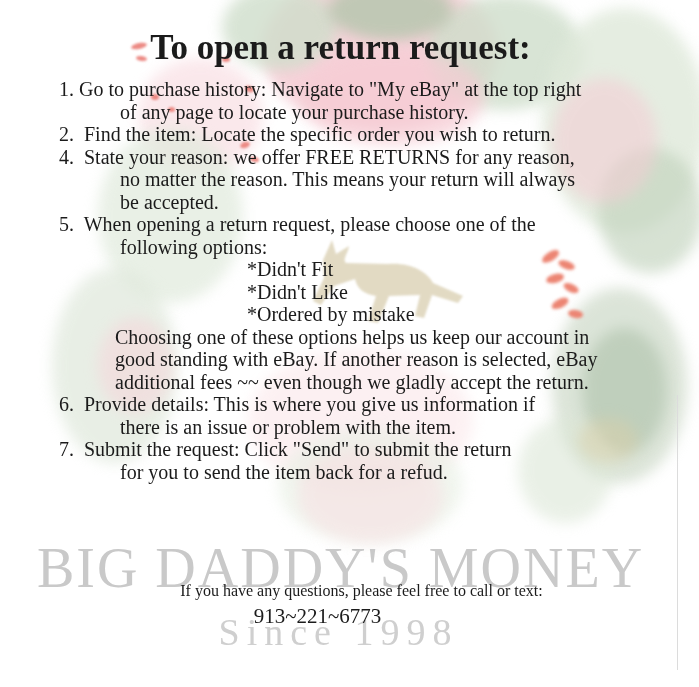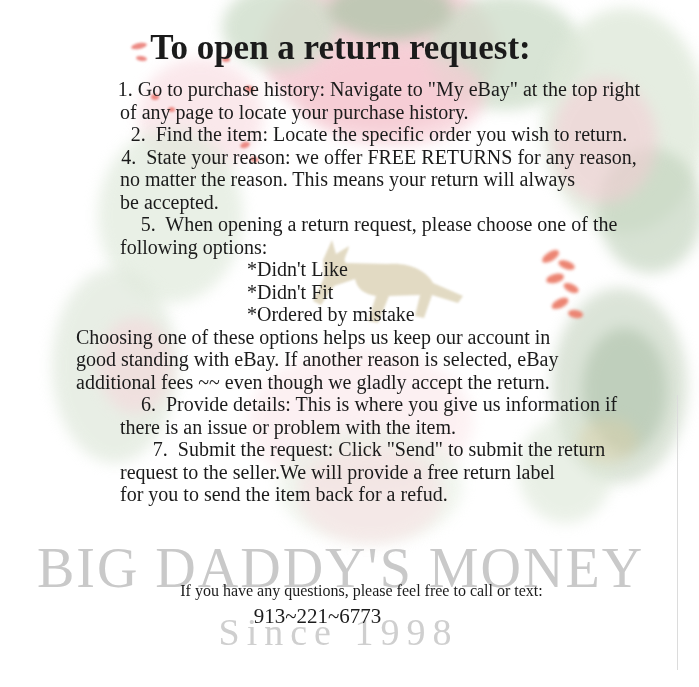--- a/index.html
+++ b/index.html
@@ -54,24 +54,24 @@
   .wm-brand { left:-9px; top:536px; width:699px; text-align:center;
               font-size:56px; letter-spacing:2px; }
   .wm-since { left:-11px; top:610px; width:699px; text-align:center;
               font-size:38px; letter-spacing:7px; color:#cfcfcf; }
   
   .title { position:absolute; z-index:2; left:-9px; top:28px; width:699px; margin:0;
            text-align:center; font-size:35px; font-weight:bold; letter-spacing:0; }
   .lines { position:absolute; z-index:2; left:0; top:78px; width:699px;
            font-size:20px; line-height:22.5px; }
   .line  { white-space:pre; }
-  .i0 { padding-left:59px;text-align:center; }
+  .i0 { padding-left:59px; }
   .i1 { padding-left:120px; }
   .i2 { padding-left:247px; }
-  .i3 { padding-left:76px;font-family:Liberation Serif, serif; }
+  .i3 { padding-left:115px;font-family:Liberation Serif, serif; }
   .contact { position:absolute; z-index:2; left:12px; top:582px; width:699px;
              text-align:center; font-size:16px; }
   .phone   { position:absolute; z-index:2; left:-32px; top:604px; width:699px;
              text-align:center; font-size:21px; }
 </style>
 </head>
 <body>
 
 <div class="canvas">
 
@@ -122,29 +122,28 @@
 
   <div class="lines">
       <div class="line i0">1. Go to purchase history: Navigate to "My eBay" at the top right</div>
       <div class="line i1">of any page to locate your purchase history.</div>
       <div class="line i0">2.  Find the item: Locate the specific order you wish to return.</div>
       <div class="line i0">4.  State your reason: we offer FREE RETURNS for any reason,</div>
       <div class="line i1">no matter the reason. This means your return will always</div>
       <div class="line i1">be accepted.</div>
       <div class="line i0">5.  When opening a return request, please choose one of the</div>
       <div class="line i1">following options:</div>
+      <div class="line i2">*Didn't Fit</div>
       <div class="line i2">*Didn't Like</div>
-      <div class="line i2">*Didn't Fit</div>
       <div class="line i2">*Ordered by mistake</div>
       <div class="line i3">Choosing one of these options helps us keep our account in</div>
       <div class="line i3">good standing with eBay. If another reason is selected, eBay</div>
       <div class="line i3">additional fees ~~ even though we gladly accept the return.</div>
       <div class="line i0">6.  Provide details: This is where you give us information if</div>
       <div class="line i1">there is an issue or problem with the item.</div>
       <div class="line i0">7.  Submit the request: Click "Send" to submit the return</div>
-      <div class="line i1">request to the seller.We will provide a free return label</div>
       <div class="line i1">for you to send the item back for a refud.</div>
     </div>
 
   <div class="contact">If you have any questions, please feel free to call or text:</div>
   <div class="phone">913~221~6773</div>
 
 </div>
 
 </body></html>

